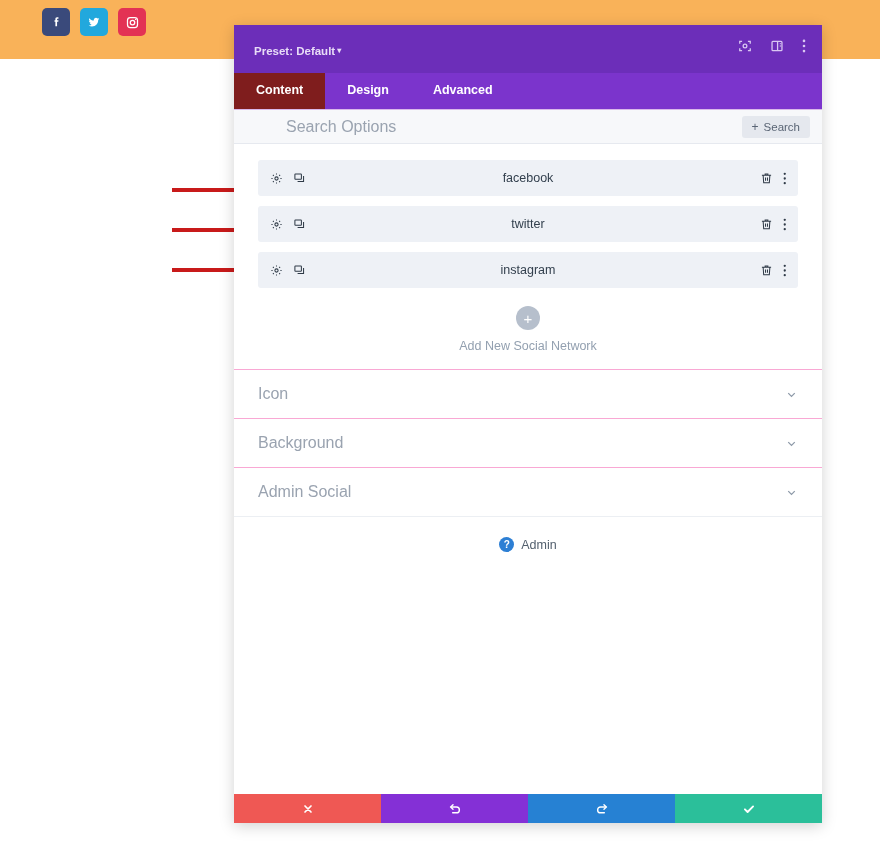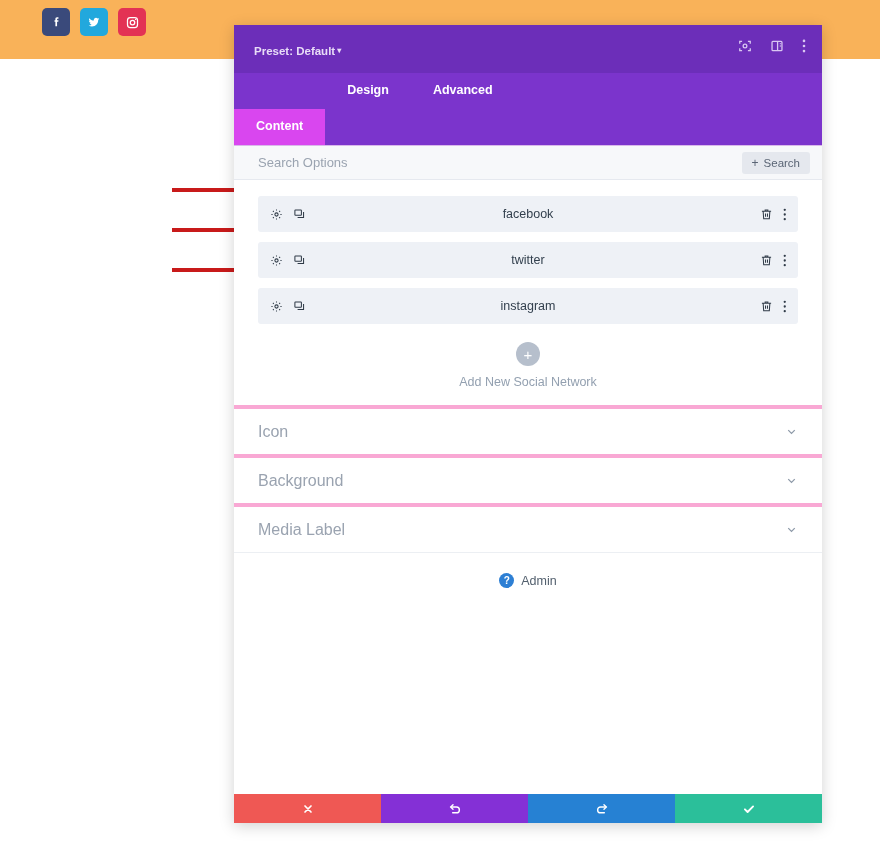--- a/index.html
+++ b/index.html
@@ -73,32 +73,32 @@
   
   .tabs {
     display: flex; background: #7b34cc; flex: none;
     border-bottom: 1px solid #d9b8ea;
   }
   .tab {
     padding: 10px 22px 11px 22px;
     font-size: 12.5px; font-weight: bold; color: #ffffff;
     line-height: 15px; cursor: pointer;
   }
-  .tab.active { background: #d946ef; margin-top: 36px; }
+  .tab.active { background: #7f1d1d; }
 
   
   .searchbar {
     display: flex; align-items: center;
     background: #f7f8fa; border-bottom: 1px solid #e6e9ef;
     padding: 0 12px 0 24px; height: 34px; flex: none;
   }
   .search-input {
     flex: 1; border: 0; background: transparent; outline: none;
     font-family: "Liberation Sans", sans-serif;
-    font-size: 13px; color: #0c4a6e;
+    font-size: 16px; color: #0c4a6e; margin-left: 28px;
   }
   .search-input::placeholder { color: #9aa3b0; }
   .filter-btn {
     display: flex; align-items: center; gap: 5px;
     background: #e5e8ee; border: 0; border-radius: 3px;
     padding: 5px 10px; font-family: "Liberation Sans", sans-serif;
     font-size: 11.5px; color: #5a6575; cursor: pointer;
   }
   .filter-btn .plus { font-size: 12px; line-height: 1; }
 
@@ -133,21 +133,21 @@
     display: flex; align-items: center; justify-content: center;
     font-size: 15px; line-height: 1; cursor: pointer;
   }
   .add-label {
     margin-top: 9px; font-size: 12.5px; color: #93a0b0;
   }
 
   
   .accordion {
     display: flex; align-items: center; justify-content: space-between;
-    border-top: 4px solid #f9a8d4;
+    border-top: 1px solid #f9a8d4;
     padding: 0 24px; height: 49px; cursor: pointer;
   }
   .accordion-label { font-size: 16px; color: #9aa3b0; }
   .chev { color: #8d99a8; display: flex; }
 
   .help-row {
     display: flex; align-items: center; justify-content: center; gap: 7px;
     border-top: 1px solid #eceff3; height: 56px;
   }
   .help-icon {
@@ -375,21 +375,21 @@
       <div class="accordion">
         <span class="accordion-label">Background</span>
         <span class="chev">
           <svg width="13" height="13" viewBox="0 0 24 24" fill="none" stroke="currentColor" stroke-width="2.4">
               <path d="M6 9.5l6 6 6-6"></path>
             </svg>
         </span>
       </div>
 
       <div class="accordion">
-        <span class="accordion-label">Media Label</span>
+        <span class="accordion-label">Admin Social</span>
         <span class="chev">
           <svg width="13" height="13" viewBox="0 0 24 24" fill="none" stroke="currentColor" stroke-width="2.4">
               <path d="M6 9.5l6 6 6-6"></path>
             </svg>
         </span>
       </div>
 
       <div class="help-row">
         <span class="help-icon">?</span>
         <span class="help-text">Admin</span>

